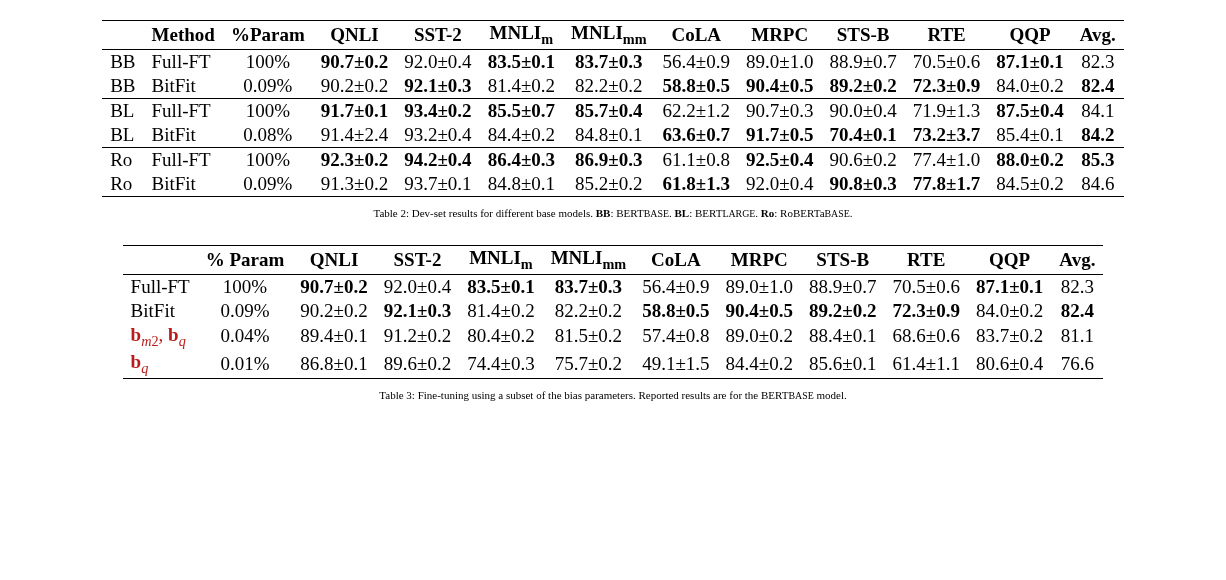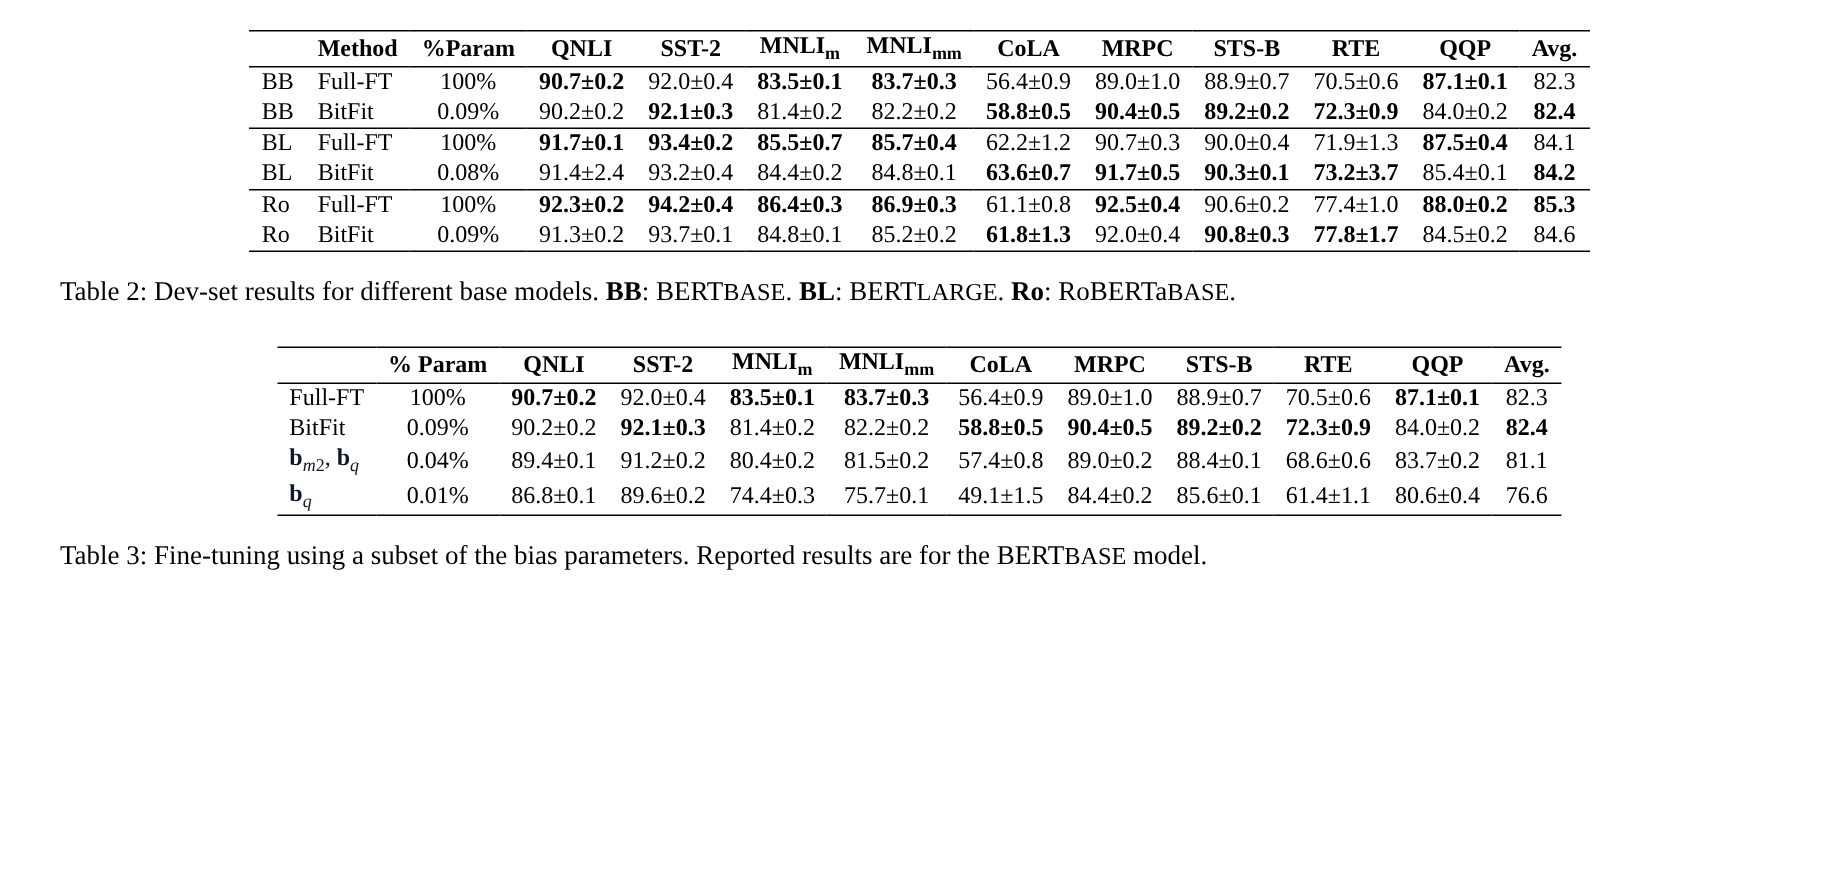--- a/index.html
+++ b/index.html
@@ -7,38 +7,39 @@
     font-size: 14px;
     color: #000;
     background: #fff;
     margin: 0;
     padding: 20px 40px;
     width: 1226px;
     box-sizing: border-box;
   }
   table {
     border-collapse: collapse;
-    margin: 0 auto 16px auto;
-    font-size: 16px;
+    margin: 0 auto 4px auto;
+    font-size: 19px;
   }
   th, td {
     padding: 1px 8px;
     text-align: center;
     white-space: nowrap;
   }
   td.left, th.left { text-align: left; }
   .hline { border-top: 1px solid #000; }
   .hline-thick { border-top: 1.5px solid #000; }
   .caption {
-    font-size: 18px;
+    text-align: center;
+    font-size: 11px;
     margin: 10px auto 26px auto;
   }
   .b { font-weight: bold; }
   .sc { font-variant: small-caps; font-size: 0.9em; }
-  .pink { color: #0f172a; }
+  .pink { color: #b91c1c; }
   sub { font-size: 0.75em; }
 </style>
 </head>
 <body>
 
 <table>
   <thead>
     <tr class="hline-thick">
       <th class="left"></th>
       <th class="left b">Method</th>
@@ -104,21 +105,21 @@
       <tr>
         <td class="left">BL</td>
         <td class="left">BitFit</td>
         <td>0.08%</td>
         <td>91.4±2.4</td>
         <td>93.2±0.4</td>
         <td>84.4±0.2</td>
         <td>84.8±0.1</td>
         <td class="b">63.6±0.7</td>
         <td class="b">91.7±0.5</td>
-        <td class="b">90.3±0.1</td>
+        <td class="b">70.4±0.1</td>
         <td class="b">73.2±3.7</td>
         <td>85.4±0.1</td>
         <td class="b">84.2</td>
       </tr>
       <tr class="hline">
         <td class="left">Ro</td>
         <td class="left">Full-FT</td>
         <td>100%</td>
         <td class="b">92.3±0.2</td>
         <td class="b">94.2±0.4</td>
@@ -215,21 +216,21 @@
         <td>68.6±0.6</td>
         <td>83.7±0.2</td>
         <td>81.1</td>
       </tr>
       <tr>
         <td class="left"><span class="pink"><b>b</b><sub><i>q</i></sub></span></td>
         <td>0.01%</td>
         <td>86.8±0.1</td>
         <td>89.6±0.2</td>
         <td>74.4±0.3</td>
-        <td>75.7±0.1</td>
+        <td>75.7±0.2</td>
         <td>49.1±1.5</td>
         <td>84.4±0.2</td>
         <td>85.6±0.1</td>
         <td>61.4±1.1</td>
         <td>80.6±0.4</td>
         <td>76.6</td>
       </tr>
       <tr class="hline">
         <td colspan="12" style="padding: 0px;"></td>
       </tr>

